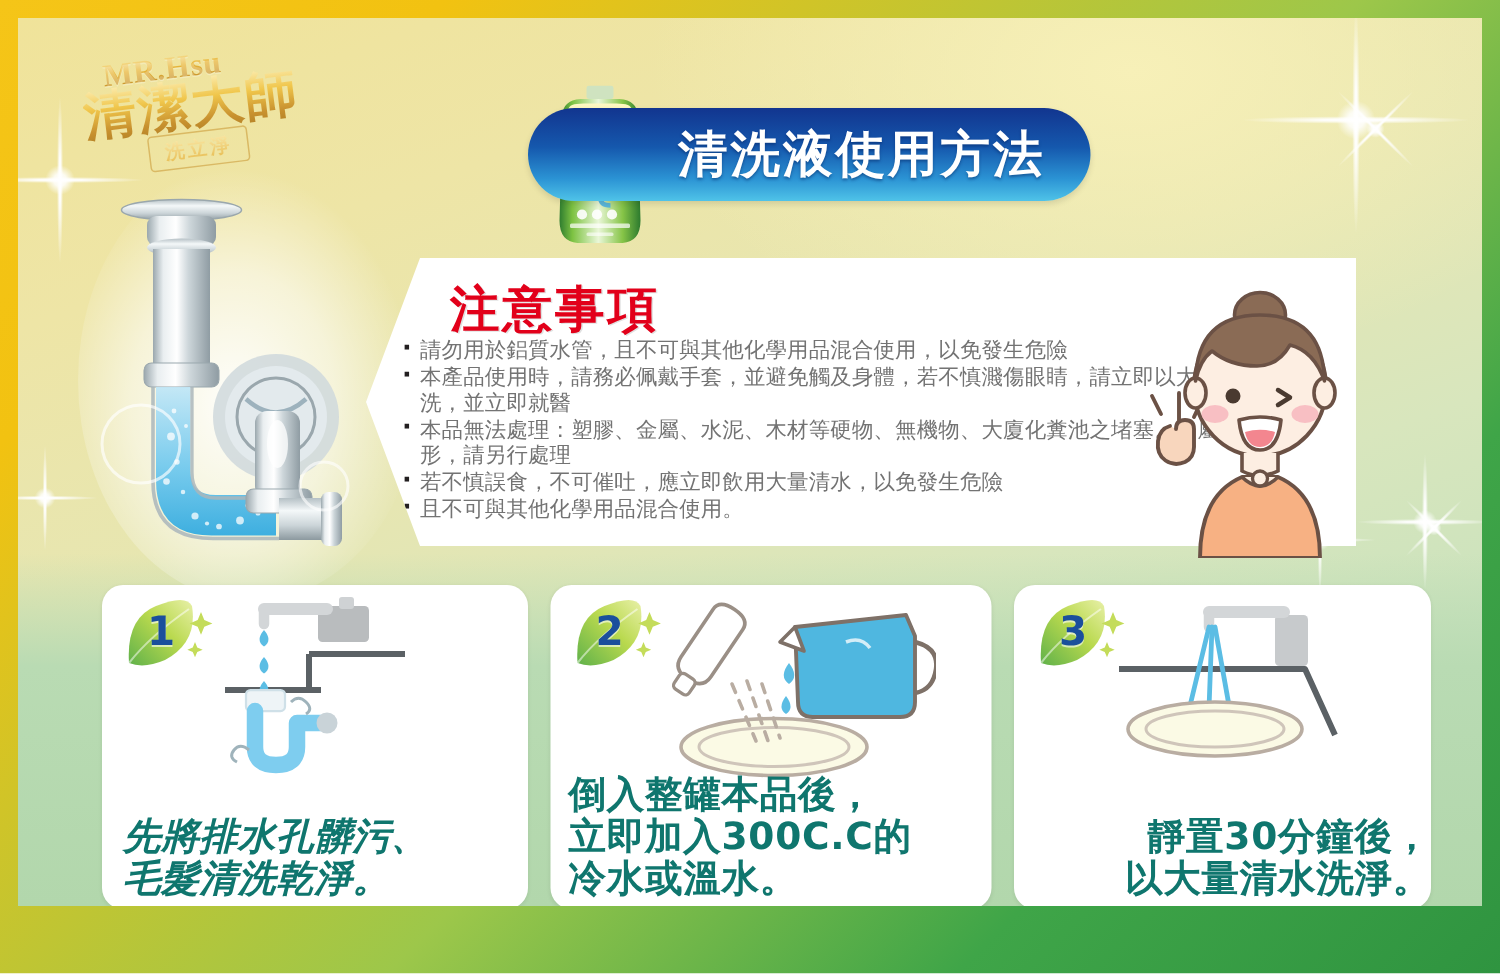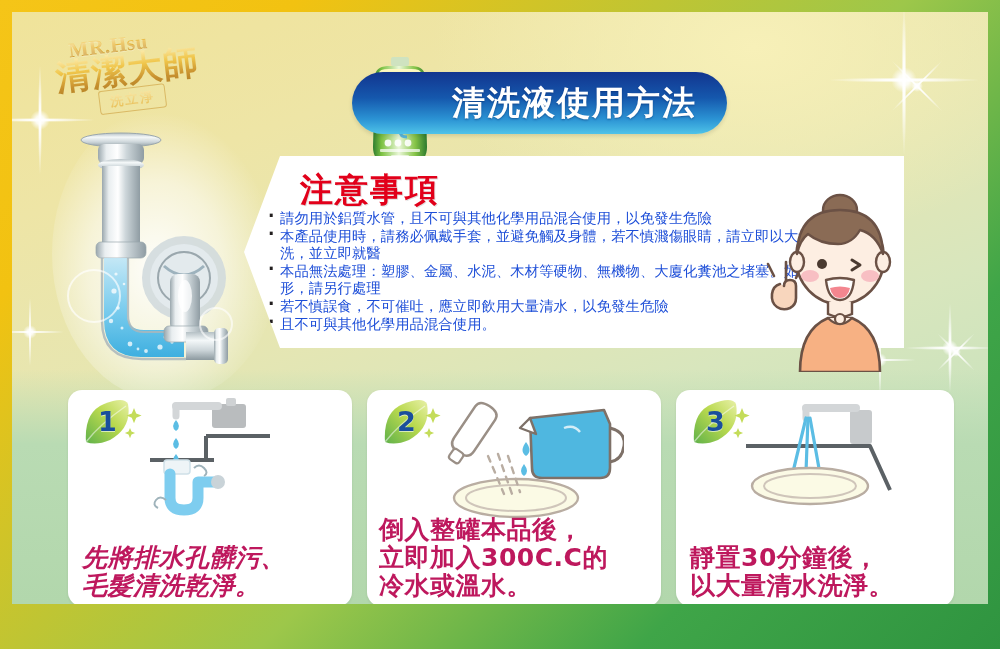--- a/index.html
+++ b/index.html
@@ -94,38 +94,38 @@
     position:absolute;left:0;top:0;width:100%;height:100%;
     display:flex;align-items:center;justify-content:center;
     padding-left:70px;box-sizing:border-box;
     color:#ffffff;font-size:33px;font-weight:bold;letter-spacing:2px;
     font-family:"DejaVu Sans","Liberation Sans",sans-serif;
     text-shadow:0 1px 2px rgba(0,30,90,.45);
   }
 
   
   #notice{
-    position:absolute;left:232px;top:144px;width:660px;height:192px;
+    position:absolute;left:232px;top:160px;width:660px;height:192px;
     background:#ffffff;
     clip-path:polygon(36px 0,100% 0,100% 100%,36px 100%,0 50%);
     box-shadow:2px 2px 6px rgba(0,0,0,.06);
   }
   #notice-title{
     position:absolute;left:56px;top:12px;
     color:#e2001a;font-size:33px;font-weight:bold;letter-spacing:2px;
     font-family:"DejaVu Sans","Liberation Sans",sans-serif;
     text-shadow:1px 1px 0 rgba(0,0,0,.12);
   }
   #notice-list{
     position:absolute;left:22px;top:54px;width:600px;
     margin:0;padding:0;list-style:none;
   }
   #notice-list li{
     position:relative;padding-left:14px;
-    color:#1d4ed8;font-size:14.3px;line-height:17.6px;
+    color:#737373;font-size:14.3px;line-height:17.6px;
     letter-spacing:.1px;
     font-family:"DejaVu Sans","Liberation Sans",sans-serif;
   }
   #notice-list li::before{
     content:"·";position:absolute;left:2px;top:-2px;
     font-size:17px;font-weight:bold;color:#231f20;
   }
 
   
   #lady{position:absolute;right:74px;top:176px;width:150px;height:184px;}
@@ -148,27 +148,27 @@
   .badge .num{
     position:absolute;left:16px;top:8px;
     font-size:27px;font-weight:bold;color:#1a4f9c;
     font-family:"DejaVu Sans","Liberation Sans",sans-serif;
     text-shadow:0 1px 0 rgba(255,255,255,.6);
   }
   .art{position:absolute;left:0;top:4px;width:100%;height:130px;}
   .art svg{display:block;margin:0 auto;}
   .caption{
     position:absolute;left:0;bottom:6px;width:100%;
-    text-align:center;color:#be185d;
+    text-align:center;color:#0f766e;
     font-size:25px;font-weight:bold;line-height:28px;letter-spacing:.5px;
     font-family:"DejaVu Sans","Liberation Sans",sans-serif;
   }
   .step:nth-child(1) .caption{text-align:left;padding-left:14px;box-sizing:border-box;font-style:italic;}
   .step:nth-child(2) .caption{text-align:left;padding-left:12px;box-sizing:border-box;}
-  .step:nth-child(3) .caption{text-align:left;padding-left:14px;box-sizing:border-box;}
+  .step:nth-child(3) .caption{text-align:right;padding-left:14px;box-sizing:border-box;}
 </style>
 </head>
 <body>
 
 <div id="poster">
   <div id="stage">
     <div id="bottom-wash"></div>
 
     <div class="spark" style="--w:150px;--t:5px;--c:26px;left:892px;top:68px;">
         <i></i>

